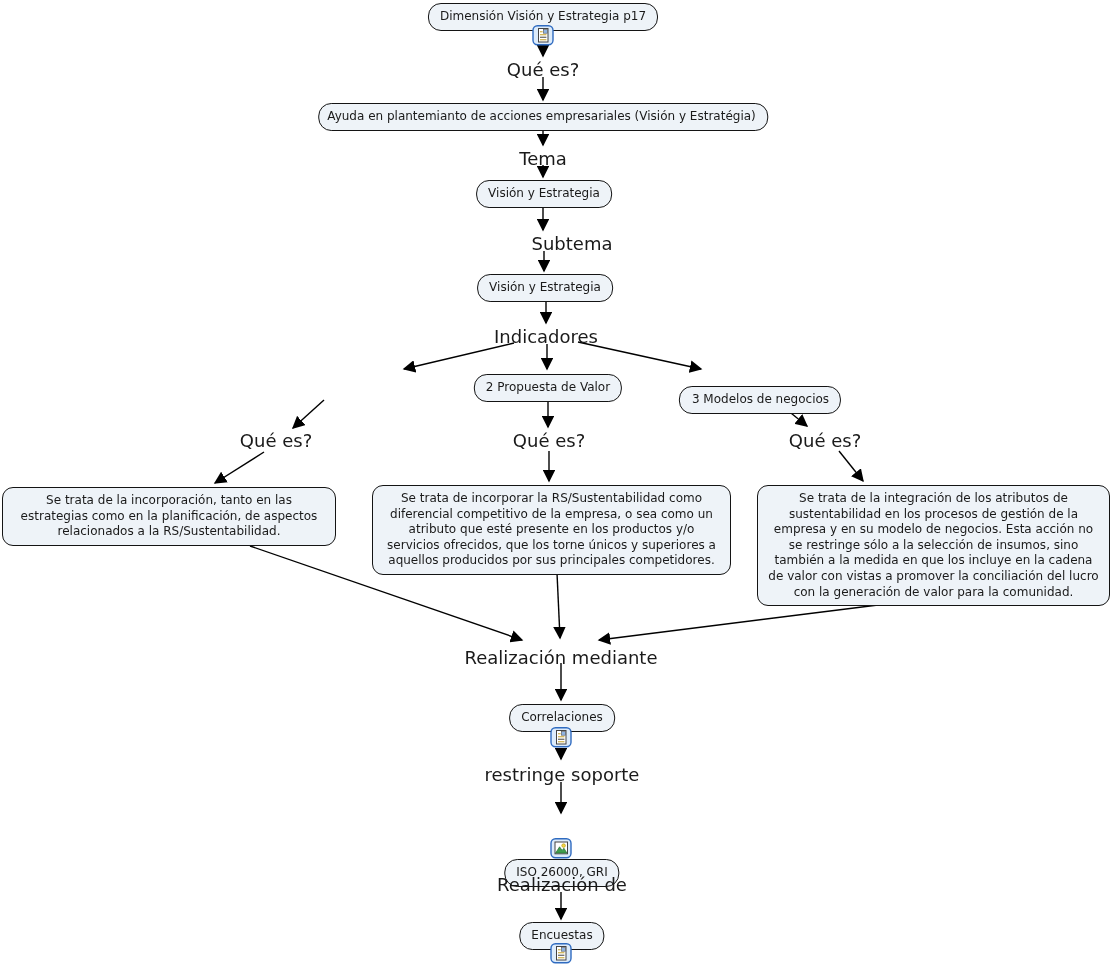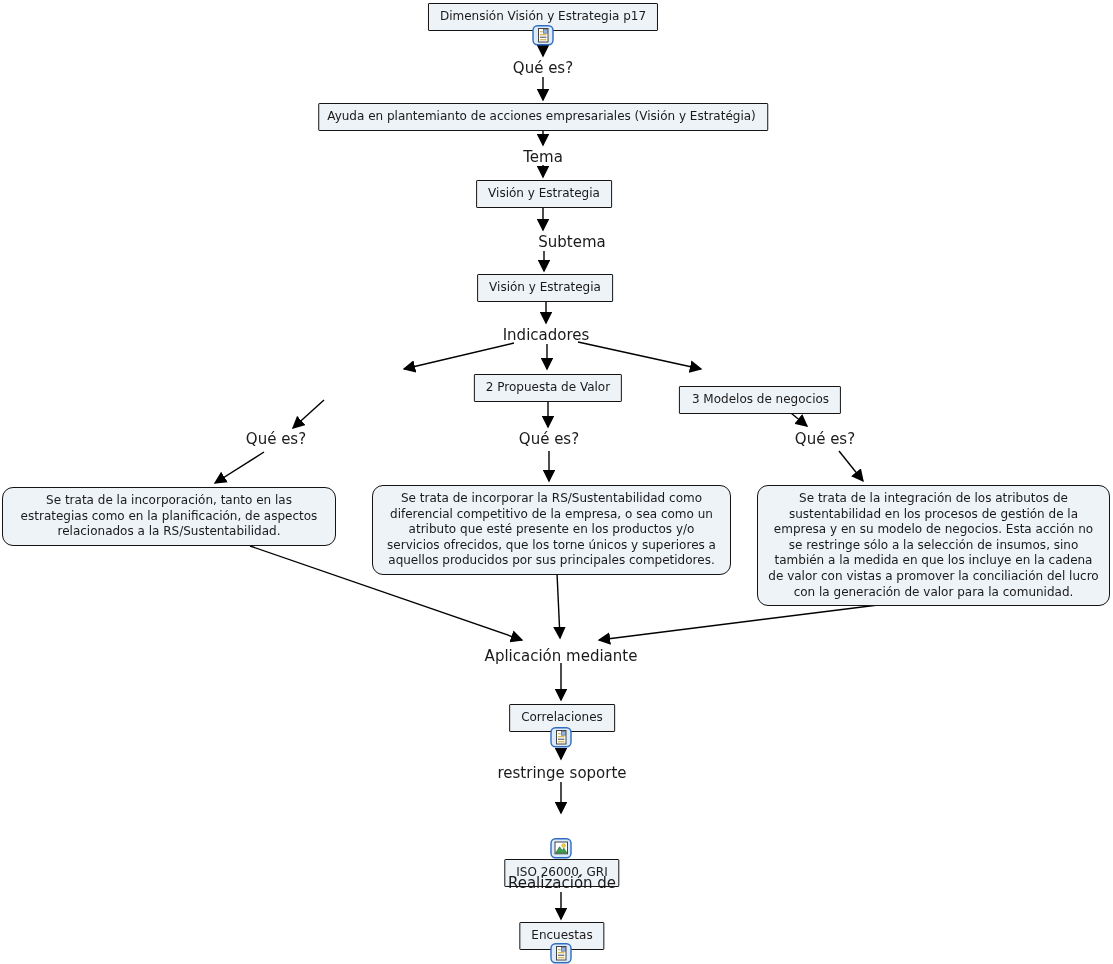--- a/index.html
+++ b/index.html
@@ -3,34 +3,34 @@
 <meta charset="utf-8">
 <style>
   html,body { margin:0; padding:0; background:#ffffff; }
   .canvas {
     position:relative; width:1113px; height:964px; background:#ffffff;
     font-family:"DejaVu Sans", "Liberation Sans", sans-serif; overflow:hidden;
   }
   .edges { position:absolute; left:0; top:0; width:1113px; height:964px; }
   .node {
     position:absolute; transform:translateX(-50%);
-    background:#eef3f8; border:1px solid #141414; border-radius:1px;
+    background:#eef3f8; border:1px solid #141414; border-radius:13px;
     padding:5px 11px; font-size:12px; line-height:1.3; color:#1a1a1a;
     white-space:nowrap; text-align:center; box-sizing:border-box;
   }
   .desc {
     position:absolute;
     background:#eef3f8; border:1px solid #141414; border-radius:11px;
     padding:5px 8px; font-size:12px; line-height:1.3; color:#1a1a1a;
     text-align:center; box-sizing:border-box;
     display:flex; align-items:center; justify-content:center;
   }
   .lbl {
     position:absolute; transform:translateX(-50%);
-    font-size:15px; color:#1a1a1a; white-space:nowrap;
+    font-size:18px; color:#1a1a1a; white-space:nowrap;
   }
   .res { position:absolute; width:22px; height:21px; }
   .res svg { display:block; }
 </style>
 </head>
 <body>
 
 <div class="canvas">
 
   <svg class="edges" width="1113" height="964" viewBox="0 0 1113 964">
@@ -82,21 +82,21 @@
   <div class="node" style="left:562px; top:817px;margin-top:42px;">ISO 26000, GRI</div>
   <div class="node" style="left:562px; top:922px;">Encuestas</div>
 
   <div class="lbl" style="left:543px; top:59px;">Qué es?</div>
   <div class="lbl" style="left:543px; top:148px;">Tema</div>
   <div class="lbl" style="left:544px; top:233px;margin-left:28px;">Subtema</div>
   <div class="lbl" style="left:546px; top:326px;">Indicadores</div>
   <div class="lbl" style="left:276px; top:430px;">Qué es?</div>
   <div class="lbl" style="left:549px; top:430px;">Qué es?</div>
   <div class="lbl" style="left:825px; top:430px;">Qué es?</div>
-  <div class="lbl" style="left:561px; top:647px;">Aplicación mediante</div>
+  <div class="lbl" style="left:561px; top:647px;">Realización mediante</div>
   <div class="lbl" style="left:562px; top:764px;">restringe soporte</div>
   <div class="lbl" style="left:562px; top:874px;">Realización de</div>
 
   <div class="res" style="left:532px; top:25px;">
     <svg width="22" height="21" viewBox="0 0 22 21">
       <rect x="1" y="0.7" width="20" height="19" rx="4.5" fill="#dcebfb" stroke="#2f6bc0" stroke-width="1.4"></rect>
       <rect x="6.5" y="3.5" width="9.5" height="13.5" fill="#ffffff" stroke="#444444" stroke-width="1"></rect>
       <rect x="11.3" y="4.6" width="4.1" height="3.6" fill="#8fb4e3" stroke="#555555" stroke-width="0.6"></rect>
       <rect x="8" y="6.2" width="2.6" height="1.1" fill="#caa93a"></rect>
       <rect x="8" y="9.2" width="6.4" height="1.1" fill="#caa93a"></rect>

